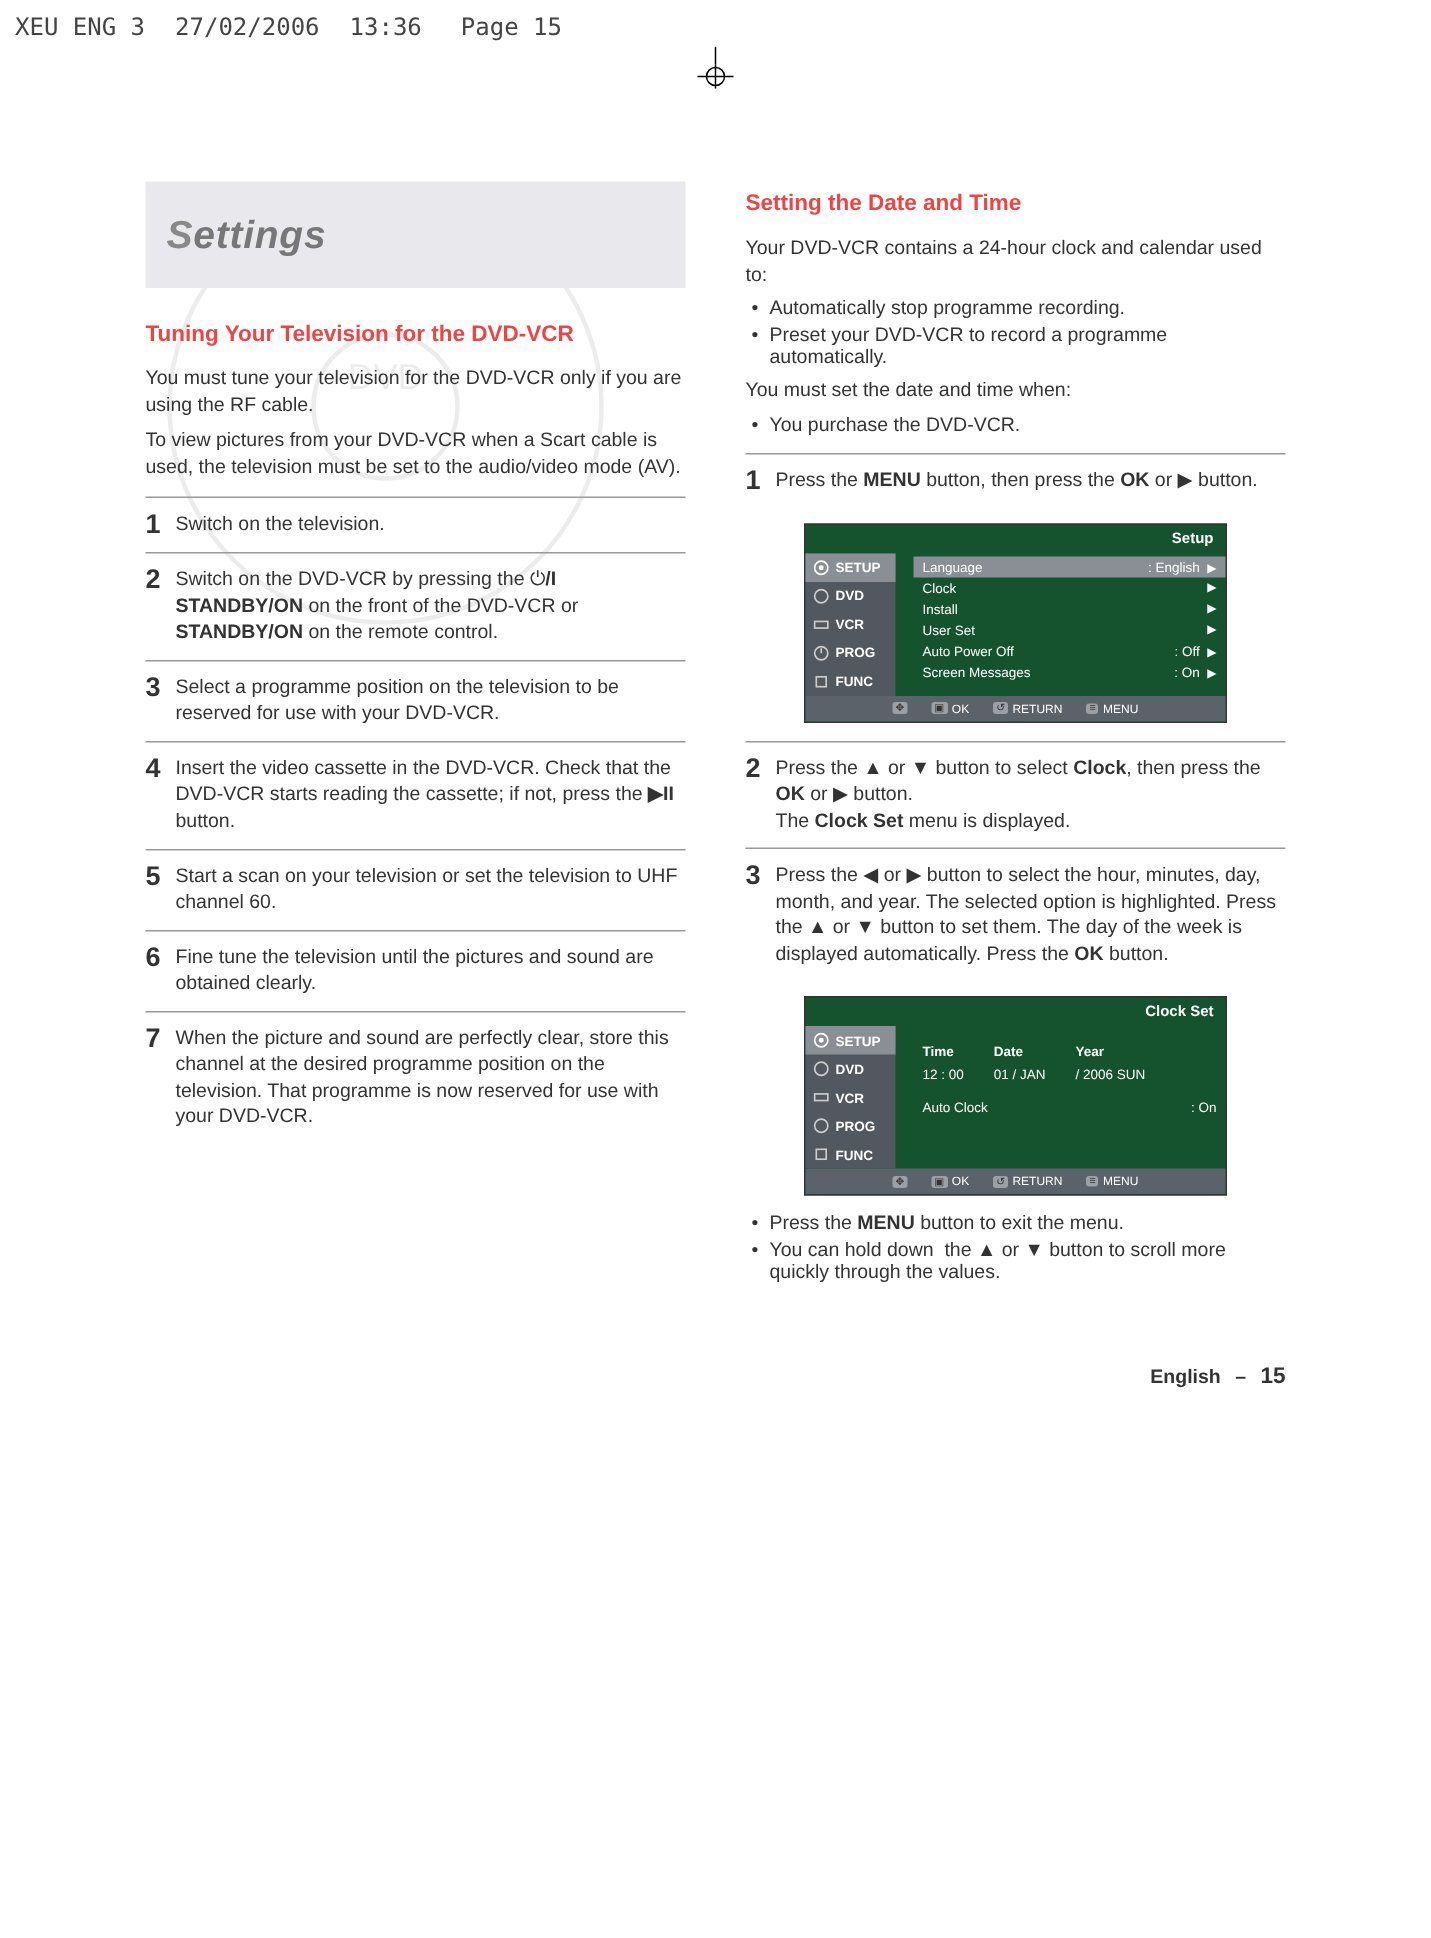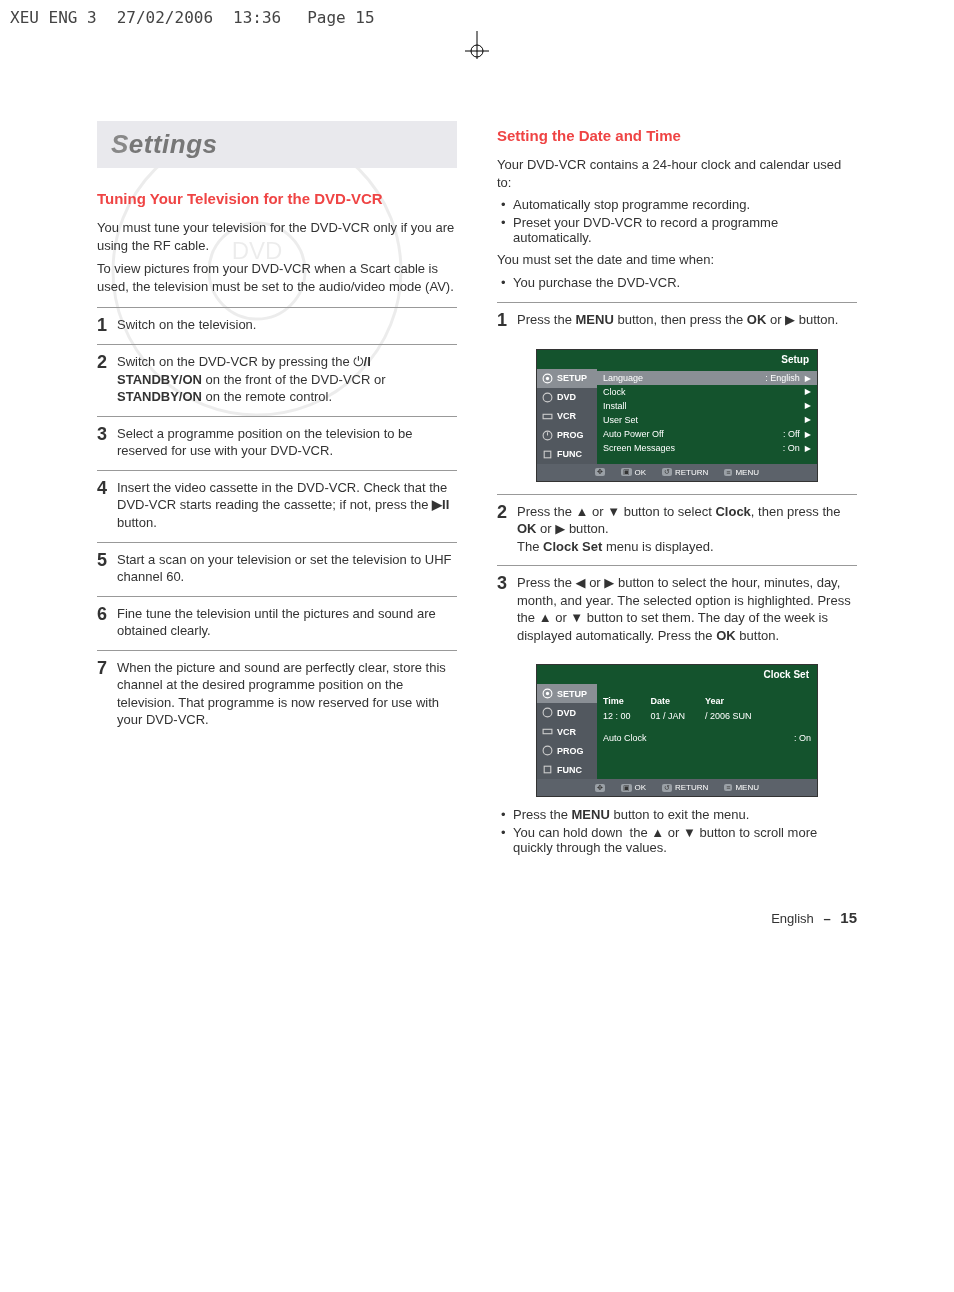--- a/index.html
+++ b/index.html
@@ -38,21 +38,21 @@
   }
   .cols {
     display: flex;
     gap: 40px;
     position:relative;
     z-index:1;
   }
   .col { flex: 1; }
   .settings-title {
     background: #e9e9ed;
-    padding: 8px 14px;
+    padding: 20px 14px;
     font-size: 26px;
     font-style: italic;
     font-weight: bold;
     margin-bottom: 22px;
     letter-spacing: 0.5px;
   }
   .settings-title .s { color:#888; font-style:italic; }
   .settings-title .rest { color:#777; }
   .section-title {
     font-size: 15px;
@@ -86,32 +86,32 @@
     margin: 10px auto 4px auto;
     border:1px solid #333;
   }
   .osd-title { text-align:right; padding:4px 8px; font-weight:bold; font-size:10px; }
   .osd-body { display:flex; }
   .osd-side { width:60px; background:#52585f; }
   .osd-side-item { display:flex; align-items:center; gap:4px; padding:4px 5px; font-weight:bold; font-size:9px; }
   .osd-side-item.active { background:#8a8f95; }
   .osd-side-item .ico { width:11px; height:11px; display:inline-block; }
   .ico svg { width:100%; height:100%; }
-  .osd-main { flex:1; padding:2px 6px; }
+  .osd-main { flex:1; padding:2px 6px;margin-left:12px; }
   .osd-row { display:flex; justify-content:space-between; padding:2px 0; font-size:9px; align-items:center; }
   .osd-row.highlight { background:#8a8f95; margin:0 -6px; padding:2px 6px; }
   .osd-footer { display:flex; justify-content:center; gap:16px; padding:4px; background:#5c626a; font-size:8px; }
   .osd-footer span { display:flex; align-items:center; gap:3px; }
   .osd-footer .k { background:#9aa0a6; color:#333; border-radius:2px; padding:0 2px; font-size:7px; display:inline-block; }
   .arrow { font-size:8px; }
   .clock-cols { display:flex; gap:20px; font-size:9px; }
   .clock-col { display:flex; flex-direction:column; gap:5px; }
   .clock-hdr { font-weight:bold; }
   .page-footer { text-align:right; margin-top:50px; font-size:13px; }
-  .page-footer .lang { font-weight:normal; }
+  .page-footer .lang { font-weight:bold; }
   .page-footer .dash { margin:0 6px; font-weight:bold; }
   .page-footer .num { font-weight:bold; font-size:15px; }
 </style>
 </head>
 <body>
 
 <div class="print-header">
   <span>XEU ENG 3</span>
   <span>27/02/2006</span>
   <span>13:36</span>

